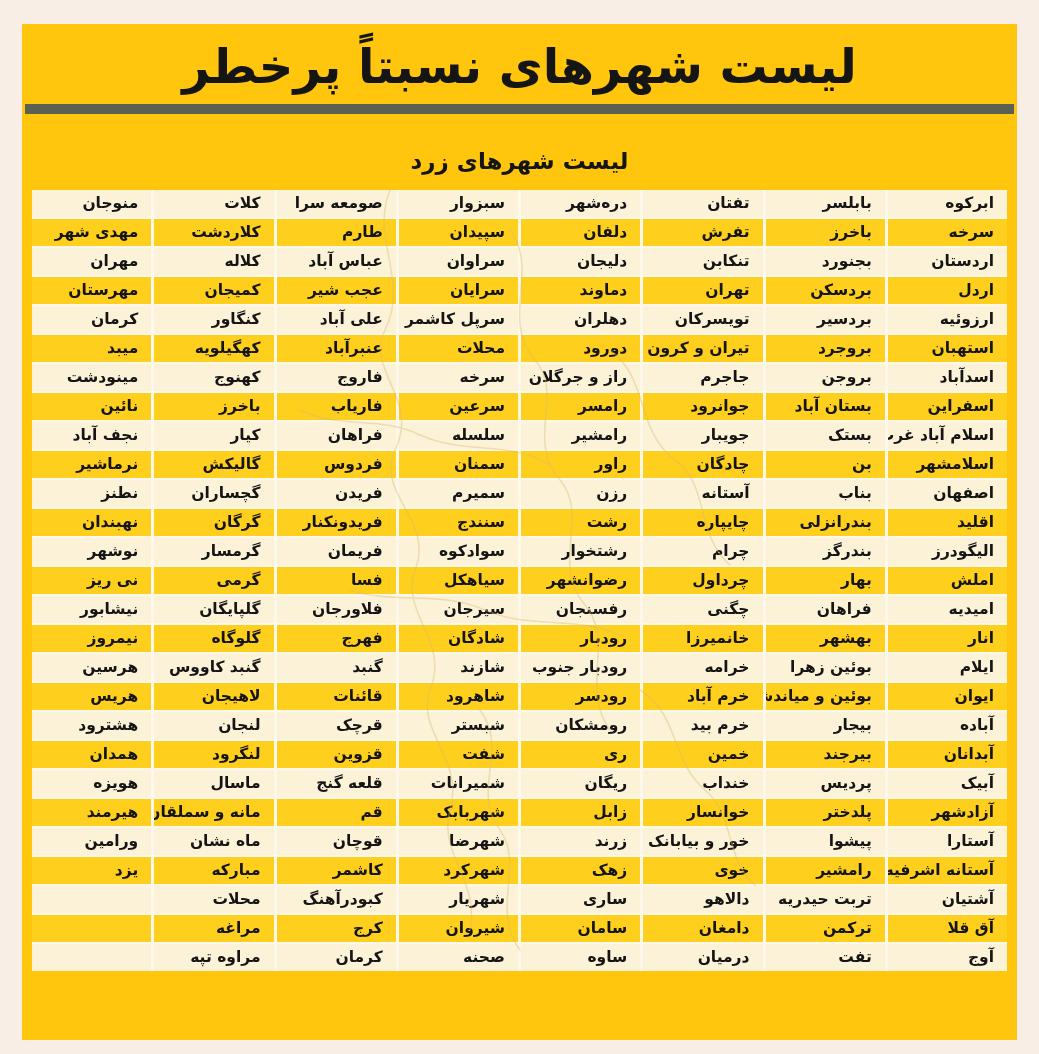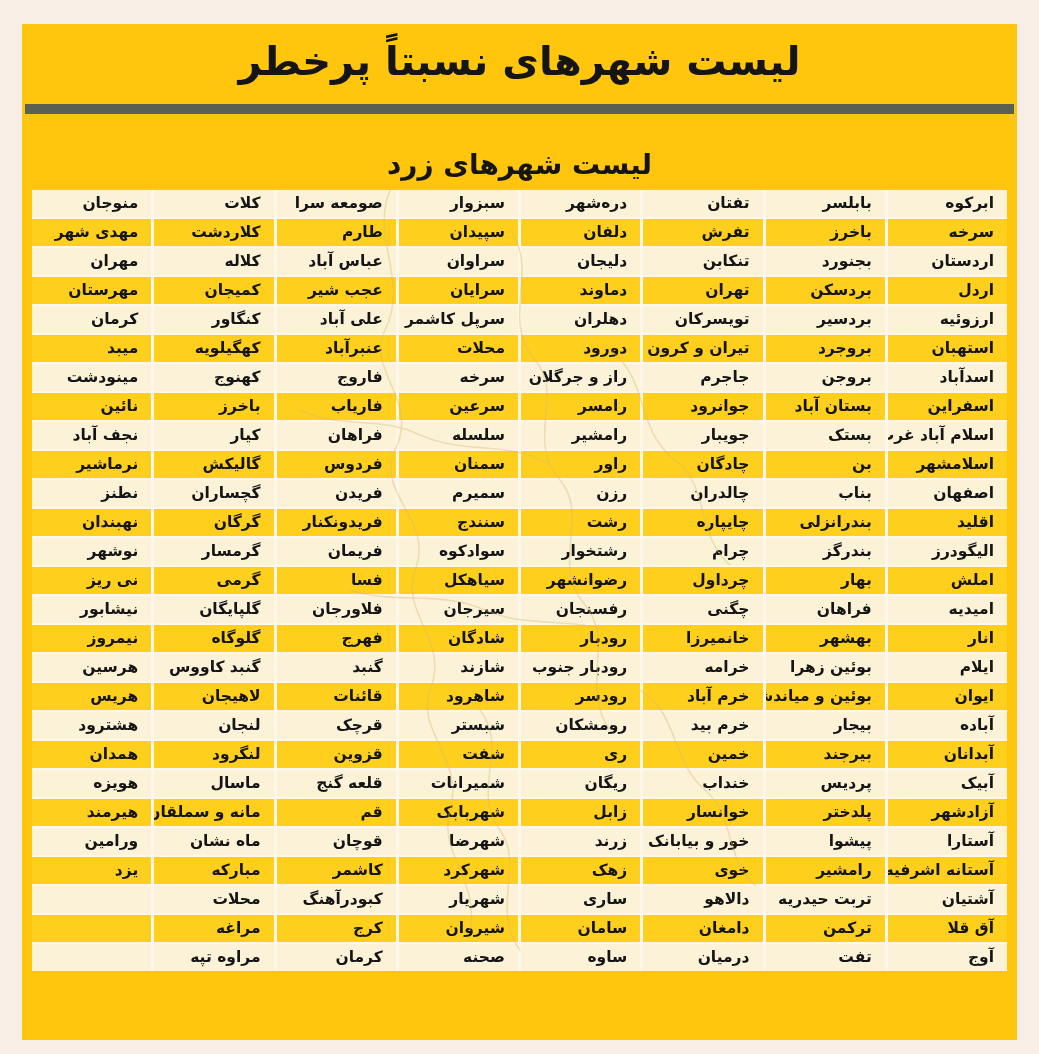--- a/index.html
+++ b/index.html
@@ -13,35 +13,35 @@
   .card {
     position: absolute;
     left: 22px; top: 24px;
     width: 995px; height: 1016px;
     background: var(--card-bg, #FFC60D);
   }
 
   .title {
     position: absolute; top: 14px; left: 0; right: 0;
     text-align: center;
-    font-size: 40px; font-weight: bold;
+    font-size: 48px; font-weight: bold;
     letter-spacing: -1px;
     color: var(--text, #151515);
   }
 
   .rule {
     position: absolute; top: 80px; left: 3px; right: 3px;
     height: 10px;
     background: var(--rule, #5A6052);
   }
 
   .subtitle {
     position: absolute; top: 124px; left: 0; right: 0;
     text-align: center;
-    font-size: 28px; font-weight: bold;
+    font-size: 23px; font-weight: bold;
     color: var(--text, #151515);
   }
 
   .grid {
     position: absolute; top: 166px; left: 10px; right: 10px;
     display: grid;
     grid-template-columns: repeat(8, 1fr);
     gap: 2px 3px;
     direction: rtl;
     background: var(--divider, #FDF8EA);
@@ -151,21 +151,21 @@
       <div class="cell gold">اسلامشهر</div>
       <div class="cell gold">بن</div>
       <div class="cell gold">چادگان</div>
       <div class="cell gold">راور</div>
       <div class="cell gold">سمنان</div>
       <div class="cell gold">فردوس</div>
       <div class="cell gold">گالیکش</div>
       <div class="cell gold">نرماشیر</div>
       <div class="cell cream">اصفهان</div>
       <div class="cell cream">بناب</div>
-      <div class="cell cream">چالدران</div>
+      <div class="cell cream">آستانه</div>
       <div class="cell cream">رزن</div>
       <div class="cell cream">سمیرم</div>
       <div class="cell cream">فریدن</div>
       <div class="cell cream">گچساران</div>
       <div class="cell cream">نطنز</div>
       <div class="cell gold">اقلید</div>
       <div class="cell gold">بندرانزلی</div>
       <div class="cell gold">چایپاره</div>
       <div class="cell gold">رشت</div>
       <div class="cell gold">سنندج</div>

